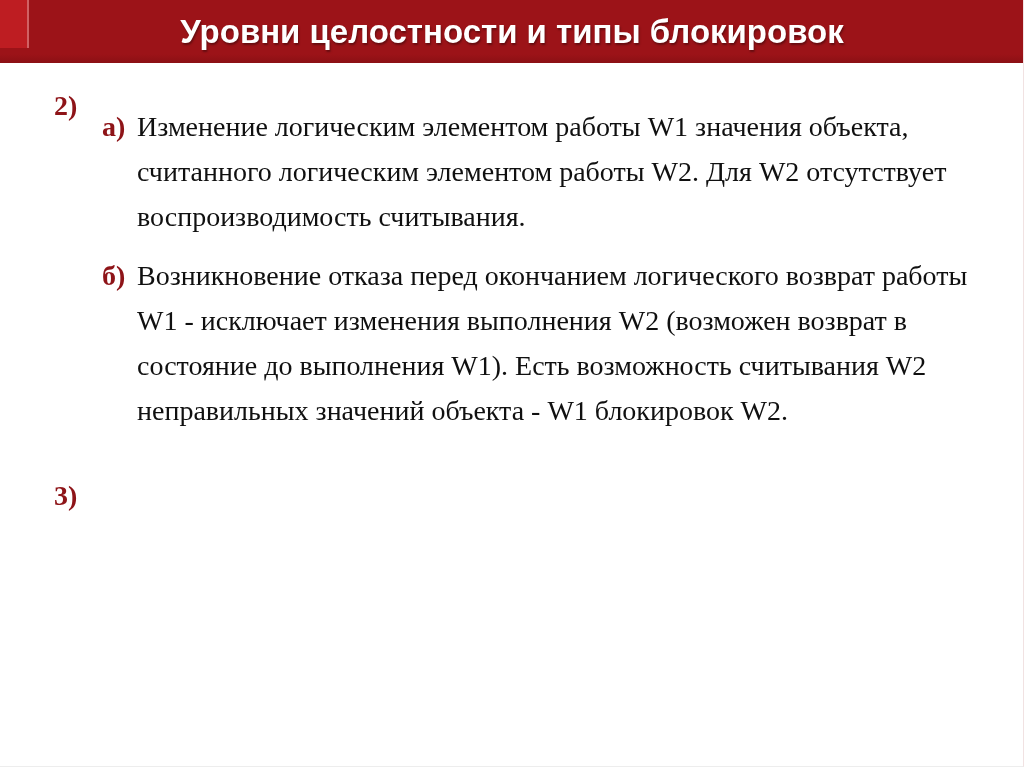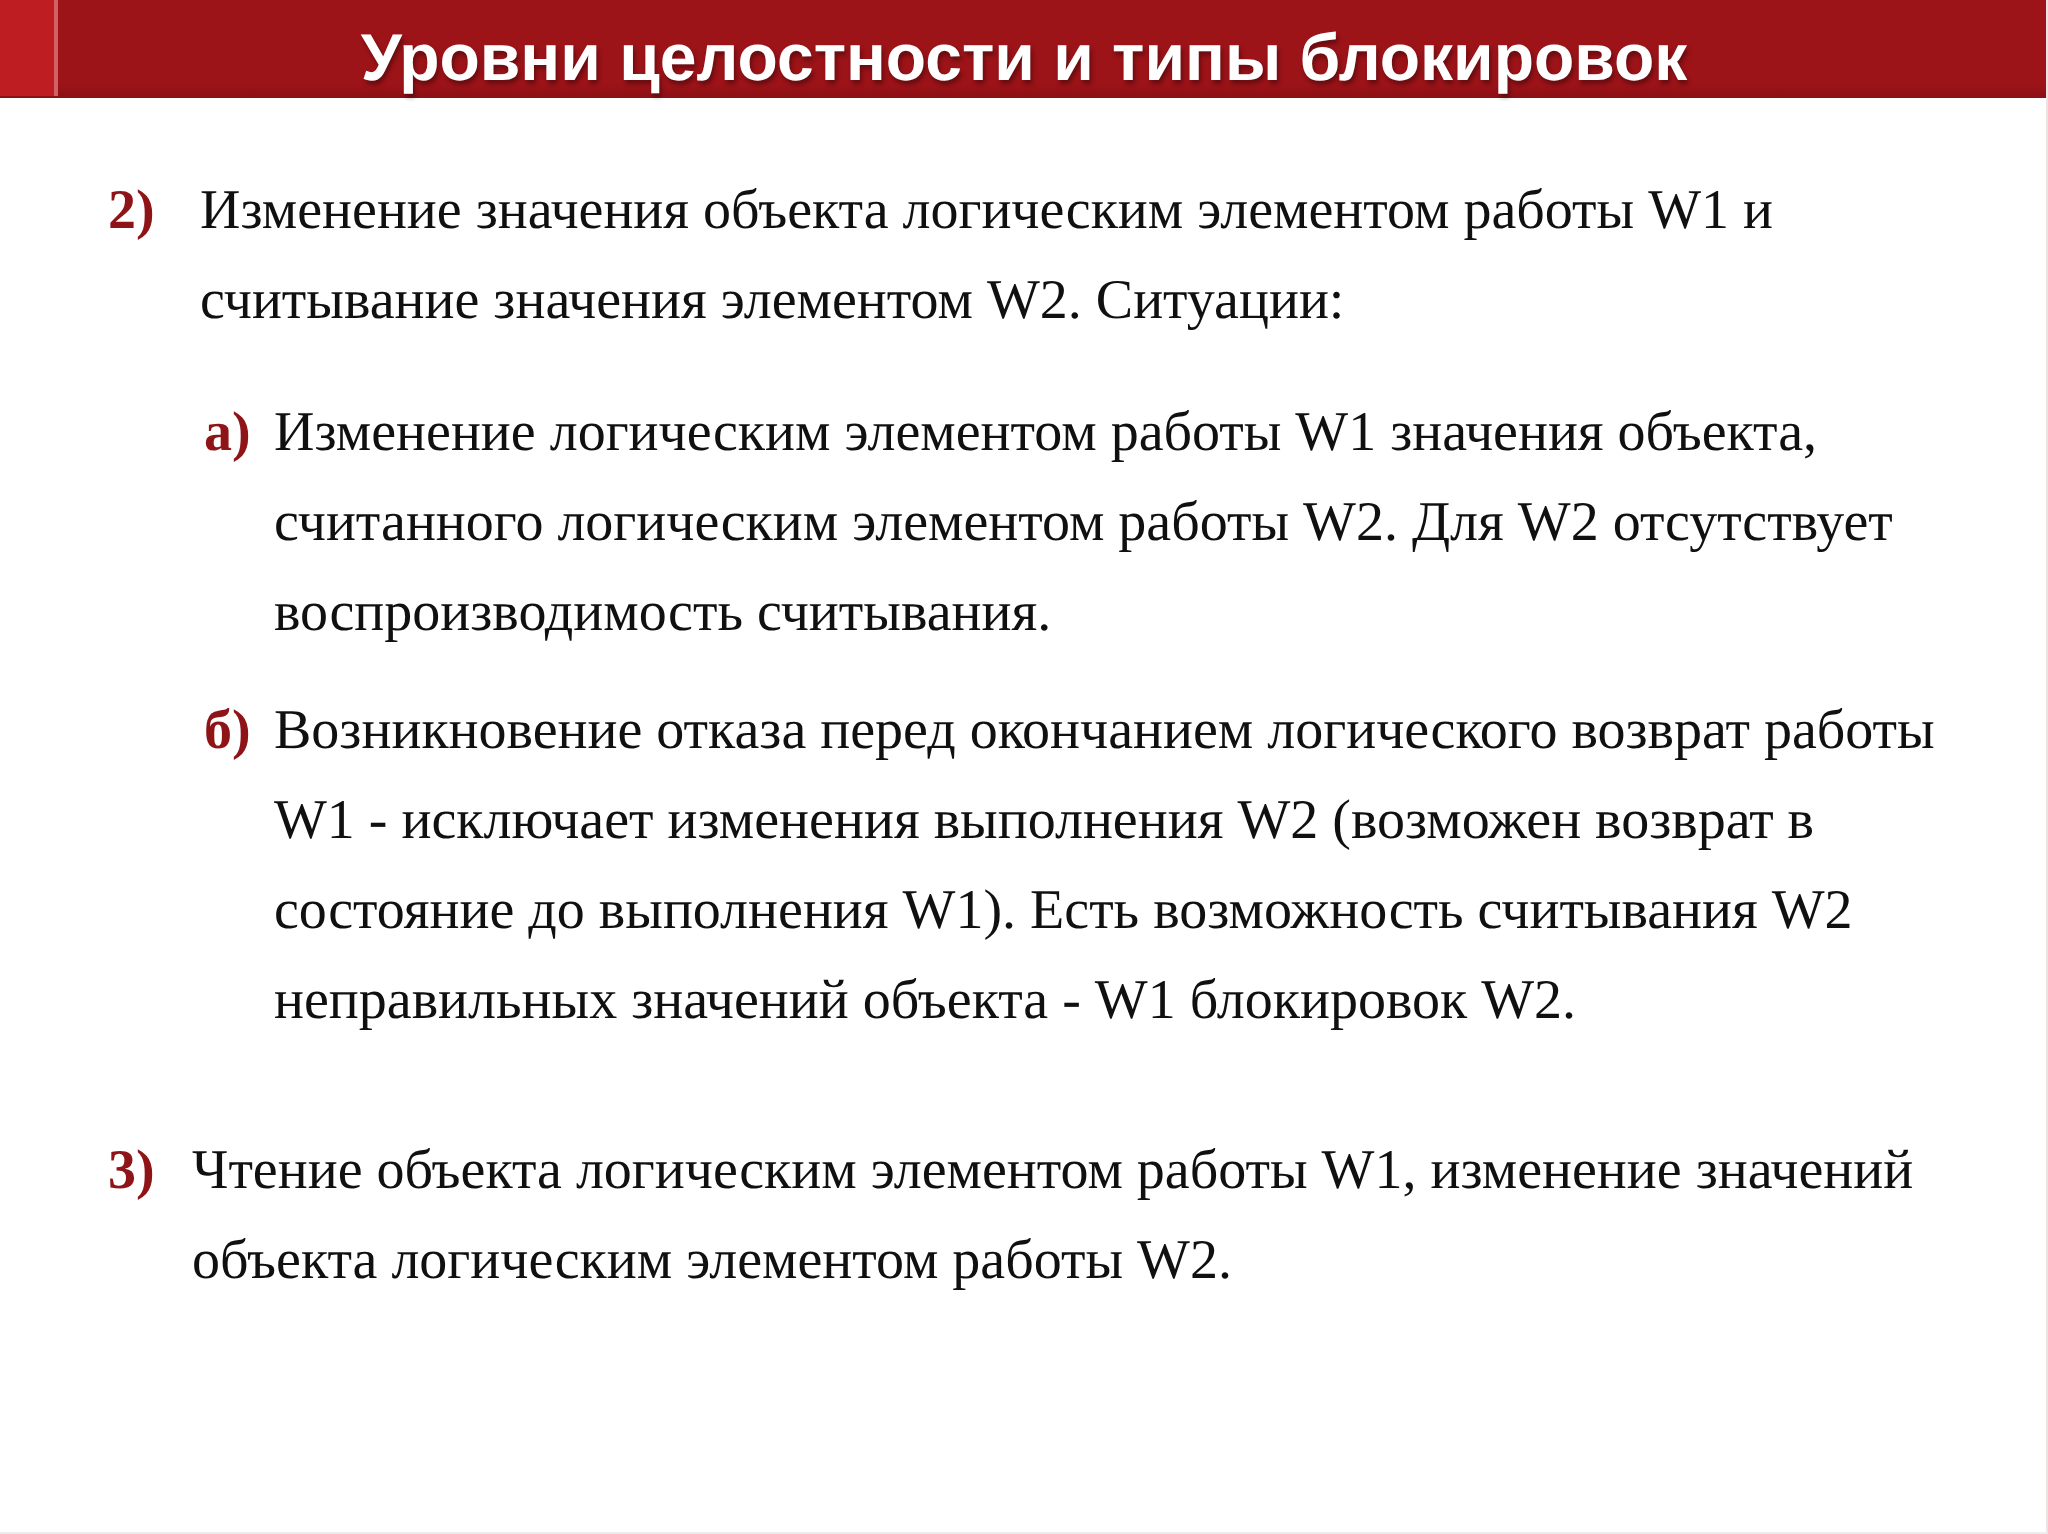--- a/index.html
+++ b/index.html
@@ -6,24 +6,24 @@
   body{
     width:1024px;height:767px;
     background:#ffffff;
     font-family:"Liberation Serif","DejaVu Serif",serif;
     position:relative;overflow:hidden;
     border-right:1px solid #f1e2e2;
     border-bottom:1px solid #ededed;
     box-sizing:border-box;
   }
   .header{
-    position:absolute;top:0;left:0;width:1024px;height:49px;
+    position:absolute;top:0;left:0;width:1024px;height:63px;
     background:var(--band,#9c1318);
     background:linear-gradient(to bottom,var(--band,#9c1318) 0 86%, #8b1014 100%);
-    display:flex;justify-content:center;
+    display:flex;align-items:center;justify-content:center;
   }
   .corner-accent{
     position:absolute;top:0;left:0;width:27px;height:48px;
     background:var(--accent,#be1d22);
     border-right:2px solid rgba(255,255,255,0.30);
   }
   .title{
     color:#ffffff;
     font-family:"Liberation Sans","DejaVu Sans",sans-serif;
     font-weight:bold;font-size:33px;line-height:57px;
@@ -54,17 +54,17 @@
 </style>
 </head>
 <body>
 
 <div class="header">
   <div class="corner-accent"></div>
   <div class="title">Уровни целостности и типы блокировок</div>
 </div>
 
 <div class="content">
-    <div class="item lvl1"><span class="marker">2)</span><span><span>Изменение значения объекта логическим элементом работы W1 и считывание значения элементом W2. Ситуации:</span></span></div>
+    <div class="item lvl1"><span class="marker">2)</span></div>
     <div class="item lvl2"><span class="marker">а)</span><span><span>Изменение логическим элементом работы W1 значения объекта, считанного логическим элементом работы W2. Для W2 отсутствует </span><b>воспроизводимость считывания</b><span>.</span></span></div>
     <div class="item lvl2"><span class="marker">б)</span><span><span>Возникновение отказа перед окончанием логического возврат работы W1 - исключает изменения выполнения W2 (возможен возврат в состояние до выполнения W1). Есть возможность считывания W2 неправильных значений объекта - W1 </span><b>блокировок</b><span> W2.</span></span></div>
-    <div class="item lvl1"><span class="marker">3)</span><span><span>Чтение объекта логическим элементом работы W1, изменение значений объекта логическим элементом работы W2.</span></span></div>
+    <div class="item lvl1"><span class="marker">3)</span></div>
   </div>
 
 </body></html>

